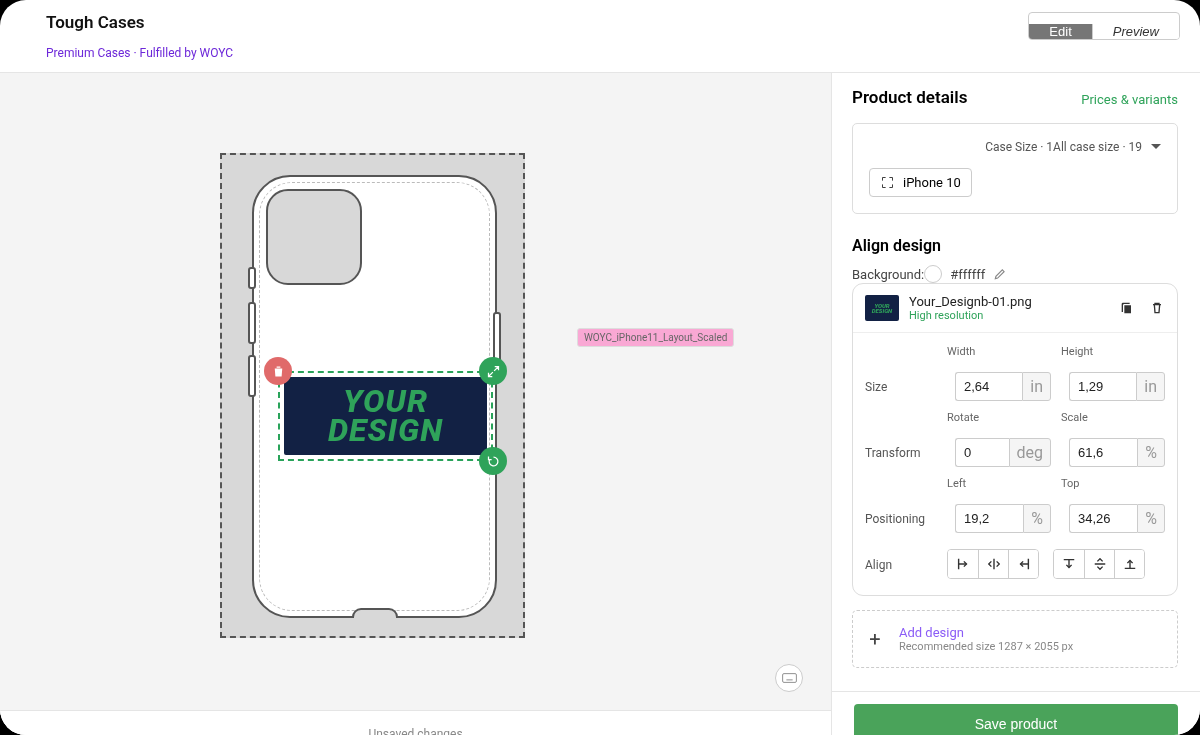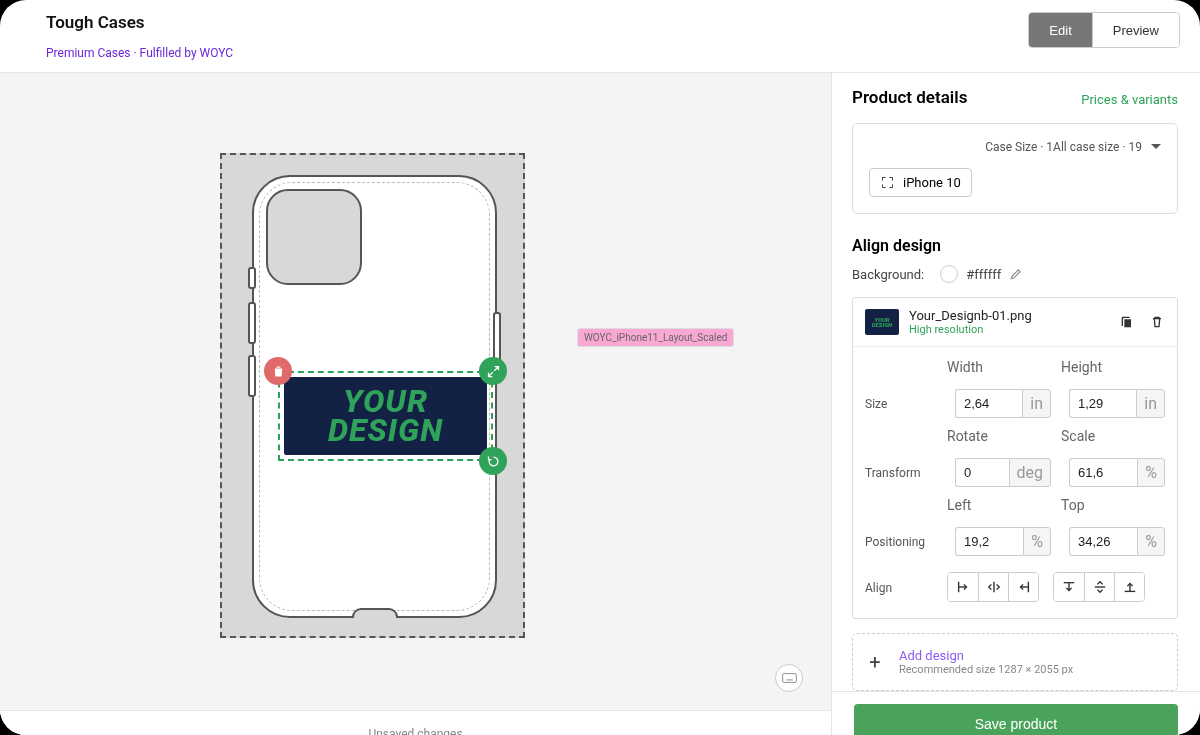--- a/index.html
+++ b/index.html
@@ -10,27 +10,27 @@
     position:relative; margin-top:0;
   }
   
   .topbar {
     display:flex; justify-content:space-between; align-items:flex-start;
     padding:12px 20px 12px 46px; border-bottom:1px solid #e5e5e5;
   }
   .topbar-left h1 { margin:0; font-size:17px; font-weight:600; color:#111; }
   .topbar-left .sub { font-size:12px; color:#6d28d9; margin-top:14px; }
   .seg {
-    display:inline-flex; border:1px solid #ccc; border-radius:4px; overflow:hidden; height:36px;
+    display:inline-flex; border:1px solid #ccc; border-radius:4px; overflow:hidden; height:28px;align-items:flex-end;
   }
   .seg button {
     border:none; background:#fff; font-size:13px; padding:0 20px; cursor:pointer; color:#333;
   }
   .seg button.active { background:#767676; color:#fff; }
-  .seg button + button { border-left:1px solid #ccc; }
+  .seg button + button { border-left:1px solid #ccc;font-style:italic; }
   
   .body {
     display:flex; height:calc(735px - 52px);
   }
   .canvas-area {
     flex:1; background:#f4f4f4; position:relative; border-right:1px solid #e5e5e5;
     display:flex; flex-direction:column;
   }
   .canvas-stage { flex:1; position:relative; }
   .sidebar {
@@ -110,40 +110,40 @@
   }
   .panel .p-row { display:flex; justify-content:flex-end; align-items:center; font-size:12px; color:#555;}
   .chip {
     display:inline-flex; align-items:center; gap:8px; border:1px solid #ccc; border-radius:4px;
     padding:6px 10px; font-size:13px; margin-top:14px; cursor:pointer;
   }
   .chip svg { width:15px; height:15px; fill:none; stroke:#333; stroke-width:1.5;}
 
   .caret-down { display:inline-block; margin-left:6px; border:5px solid transparent; border-top-color:#555; transform:translateY(3px);}
   h3.sect { margin:22px 0 10px; font-size:16px; font-weight:600;}
-  .bg-row { display:flex; align-items:center; gap:16px; font-size:13px; color:#444; }
+  .bg-row { display:flex; align-items:center; font-size:13px; color:#444; }
   .swatch { width:18px; height:18px; border-radius:50%; border:1px solid #ccc; background:#fff;}
   .pencil { width:14px; height:14px; }
 
   .design-card {
-    border:1px solid #ddd; border-radius:3px; margin-top:14px; overflow:hidden;
+    border:1px solid #ddd; border-radius:11px; overflow:hidden;
   }
   .dc-head { display:flex; align-items:center; padding:10px 12px; gap:10px;}
   .dc-thumb { width:34px; height:26px; background:#122144; border-radius:2px; display:flex; align-items:center; justify-content:center;}
   .dc-thumb span{ color:#2fa35a; font-size:6px; font-weight:800; font-style:italic; line-height:0.9; text-align:center;}
   .dc-title { font-size:13px; color:#222; }
   .dc-sub { font-size:11px; color:#2fa35a; }
   .dc-icons { margin-left:auto; display:flex; gap:14px; }
   .ic { width:16px; height:16px; cursor:pointer; }
   .dc-body { border-top:1px solid #eee; padding:12px 12px 16px; }
   .grid {
     display:grid; grid-template-columns:72px 1fr 1fr; gap:10px 10px; align-items:center;
   }
   .lab-col { font-size:12px; color:#555; }
-  .field-label { font-size:14px; color:#666; margin-bottom:4px; display:block;}
+  .field-label { font-size:11px; color:#666; margin-bottom:4px; display:block;}
   .input-unit { display:flex;padding-left:8px; }
   .input-unit input {
     width:100%; border:1px solid #ccc; border-right:none; border-radius:3px 0 0 3px;
     padding:6px 8px; font-size:13px; color:#222;
   }
   .input-unit .unit {
     border:1px solid #ccc; border-radius:0 3px 3px 0; background:#f5f5f5; color:#999;
     font-size:16px; display:flex; align-items:center; padding:0 7px;
   }
   .align-row { display:flex; align-items:center; }

